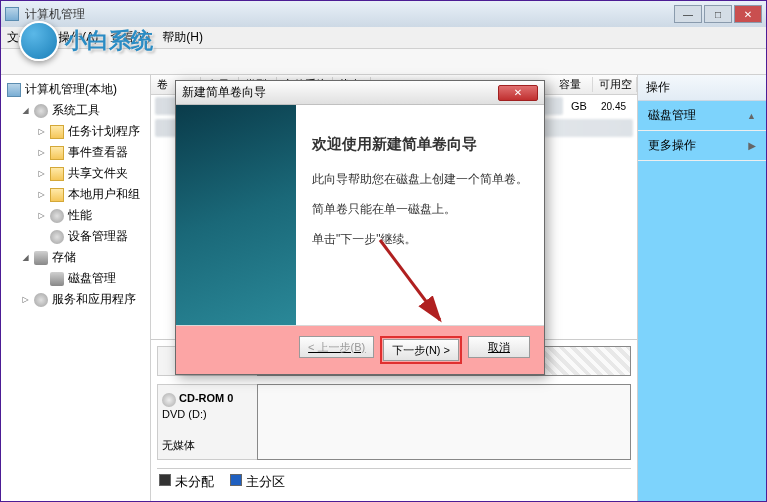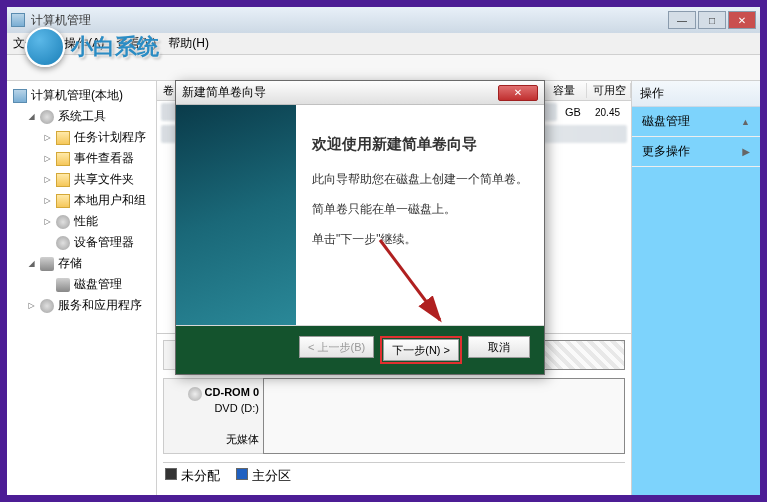--- a/index.html
+++ b/index.html
@@ -1,18 +1,18 @@
 <!DOCTYPE html>
 <html><head>
 <meta charset="utf-8">
 <style>
 * { margin: 0; padding: 0; box-sizing: border-box; font-family: "Microsoft YaHei", "SimSun", sans-serif; }
 body { background: #5a7a95; width: 767px; height: 502px; overflow: hidden; position: relative; }
 
-.window { position: absolute; top: 0; left: 0; right: 0; bottom: 0; background: #fff; border: 7px solid #4c1d95; }
+.window { position: absolute; top: 0; left: 0; right: 0; bottom: 0; background: #fff; border: 1px solid #4c1d95; }
 .titlebar { height: 26px; background: linear-gradient(#e8f0f8, #cdd9e5); display: flex; align-items: center; padding: 0 4px; font-size: 12px; color: #333; }
 .titlebar .controls { margin-left: auto; display: flex; gap: 2px; }
 .titlebar .ctrl { width: 28px; height: 18px; background: #d4dde6; border: 1px solid #8a9bad; display: flex; align-items: center; justify-content: center; font-size: 10px; cursor: pointer; }
 .titlebar .ctrl.close { background: #c94f4f; color: #fff; }
 
 .menubar { height: 22px; background: #f0f0f0; border-bottom: 1px solid #d0d0d0; display: flex; align-items: center; padding: 0 6px; font-size: 12px; gap: 12px; position: relative; }
 .logo { position: absolute; left: 18px; top: 20px; z-index: 50; display: flex; align-items: center; }
 .logo-badge { width: 40px; height: 40px; border-radius: 50%; background: radial-gradient(circle at 35% 30%, #5bb8e8, #1a7fb8); border: 2px solid #fff; box-shadow: 0 2px 6px rgba(0,0,0,.4); }
 .logo-text { font-size: 22px; font-weight: bold; color: #2a8cc4; text-shadow: 1px 1px 2px rgba(255,255,255,.8), 2px 2px 3px rgba(0,0,0,.3); margin-left: 6px; }
 
@@ -53,21 +53,21 @@
 
 
 .wizard { position: absolute; left: 175px; top: 80px; width: 370px; background: #f0f0f0; border: 1px solid #6a6a6a; box-shadow: 3px 3px 12px rgba(0,0,0,.35); z-index: 100; }
 .wiz-title { height: 24px; background: linear-gradient(#fdfdfd, #e0e0e0); display: flex; align-items: center; padding: 0 6px; font-size: 12px; border-bottom: 1px solid #c0c0c0; }
 .wiz-close { margin-left: auto; width: 40px; height: 16px; background: linear-gradient(#e07070, #c03030); border: 1px solid #a02020; border-radius: 2px; color: #fff; font-size: 10px; display: flex; align-items: center; justify-content: center; cursor: pointer; }
 .wiz-body { display: flex; min-height: 220px; background: #fff; }
 .wiz-side { width: 120px; background: linear-gradient(160deg, #0a3b4a 0%, #1a6878 50%, #2a8898 100%); }
 .wiz-main { flex: 1; padding: 30px 16px; font-size: 12px; color: #333; }
 .wiz-heading { font-size: 15px; font-weight: bold; margin-bottom: 16px; }
 .wiz-main p { margin-bottom: 12px; line-height: 1.5; }
-.wiz-buttons { padding: 10px 14px; display: flex; justify-content: flex-end; gap: 6px; background: #14532d; border-top: 1px solid #d8d8d8; }
+.wiz-buttons { padding: 10px 14px; display: flex; justify-content: flex-end; gap: 6px; background: #fca5a5; border-top: 1px solid #d8d8d8; text-decoration: underline; }
 .wiz-btn { min-width: 62px; height: 22px; background: linear-gradient(#fdfdfd, #e4e4e4); border: 1px solid #9a9a9a; font-size: 11px; cursor: pointer; padding: 0 8px; }
 .wiz-btn:disabled { color: #999; cursor: default; }
 .highlight-box { border: 2px solid #e03030; padding: 1px; display: inline-block; }
 
 .arrow { position: absolute; z-index: 200; pointer-events: none; }
 </style>
 </head>
 <body>
 
 <div class="window">
@@ -166,21 +166,21 @@
       </div>
       <div class="list-body">
         <div style="display:flex;align-items:center;">
           <div class="blur-row" style="flex:1;"></div>
           <div style="font-size:11px;padding:0 4px;width:30px;">GB</div>
           <div style="font-size:10px;padding:0 4px;width:40px;">20.45</div>
         </div>
         <div class="blur-row"></div>
 
         <div style="position:absolute;bottom:0;left:0;right:0;">
-          <div class="diagram" style="border-top:1px solid #ccc;text-align:right;">
+          <div class="diagram" style="border-top:1px solid #ccc;">
             <div class="disk-row" style="height:30px;">
               <div class="disk-label" style="background:#f4f4f4;"></div>
               <div class="disk-bars">
                   <div class="disk-bar hatched" style="flex:1;"></div>
                 </div>
             </div>
             <div class="disk-row">
               <div class="disk-label">
                 <span style="display:inline-block;width:14px;height:14px;border-radius:50%;background:radial-gradient(#eee,#aaa);vertical-align:middle;"></span>
                 <b>CD-ROM 0</b><br>

